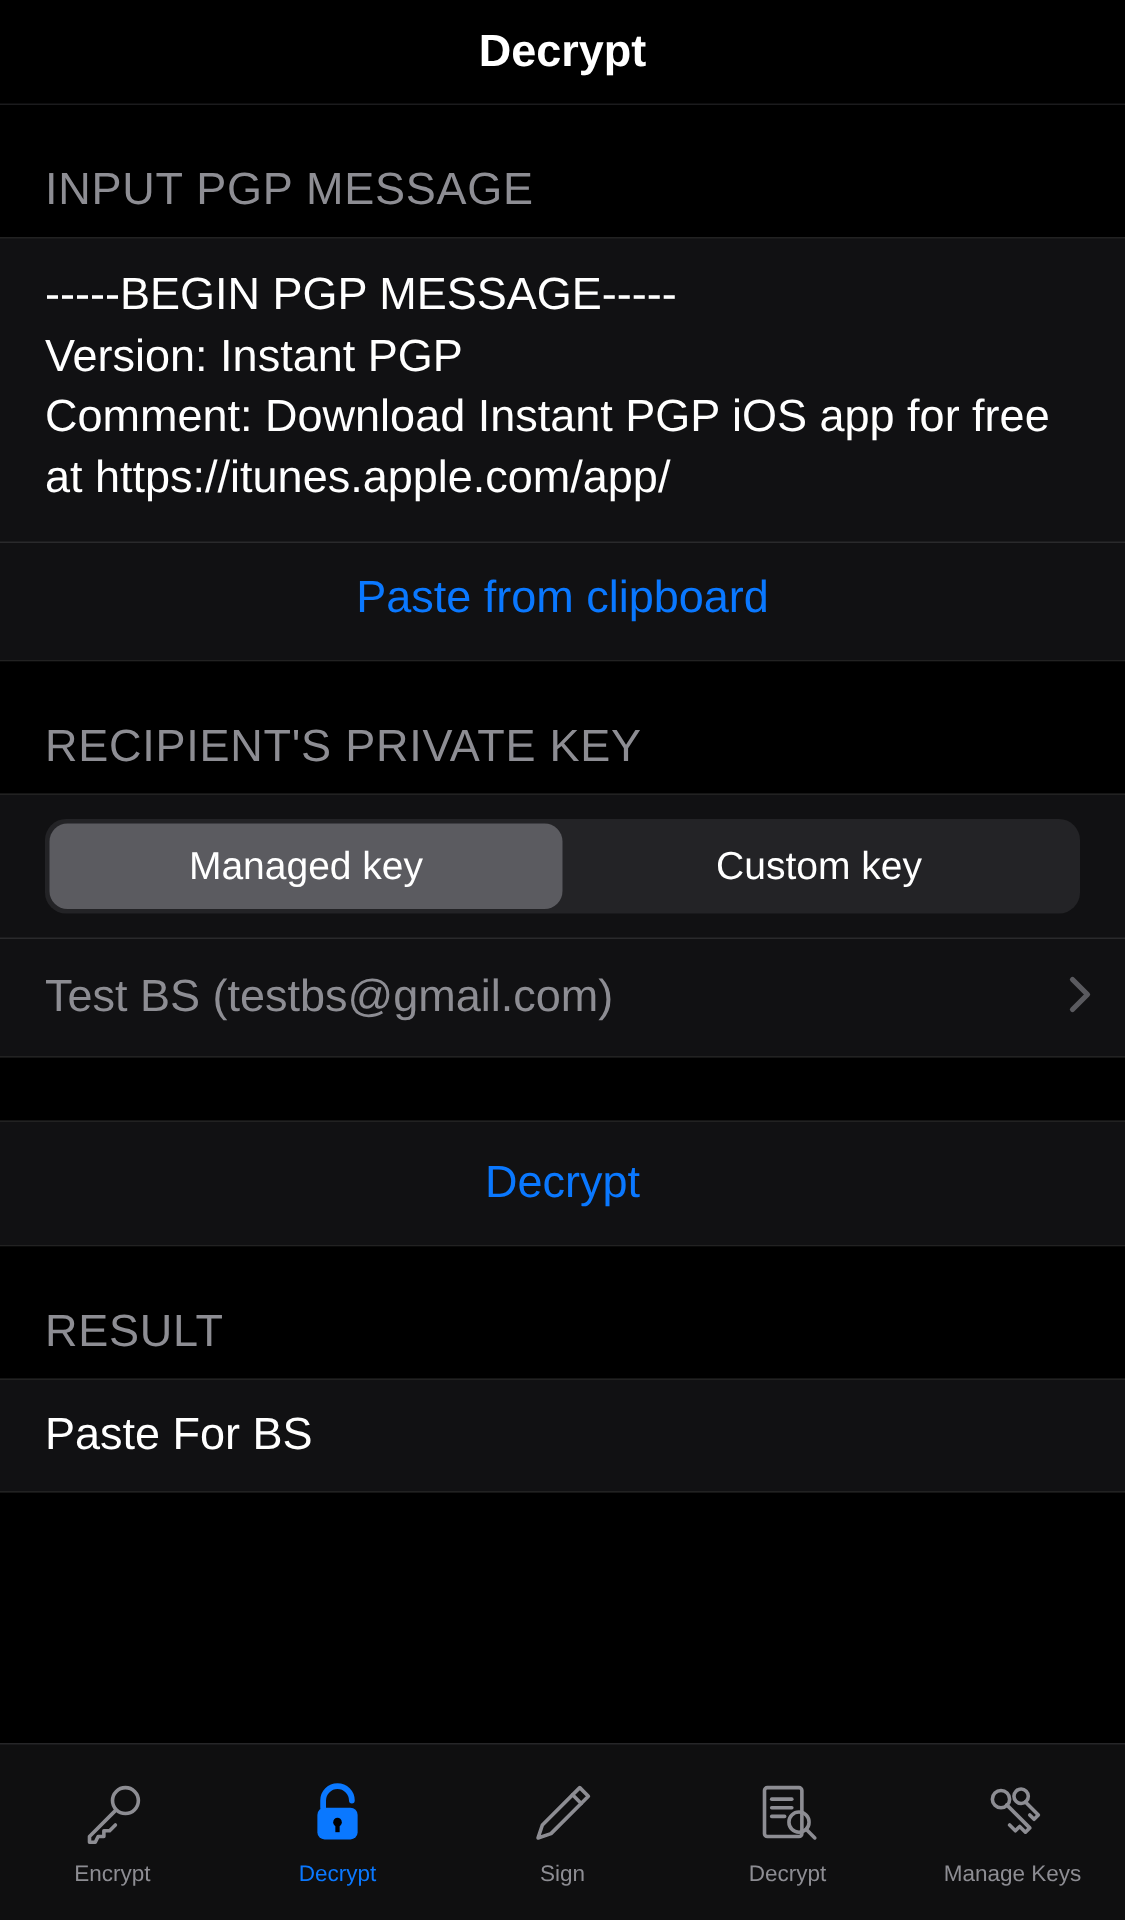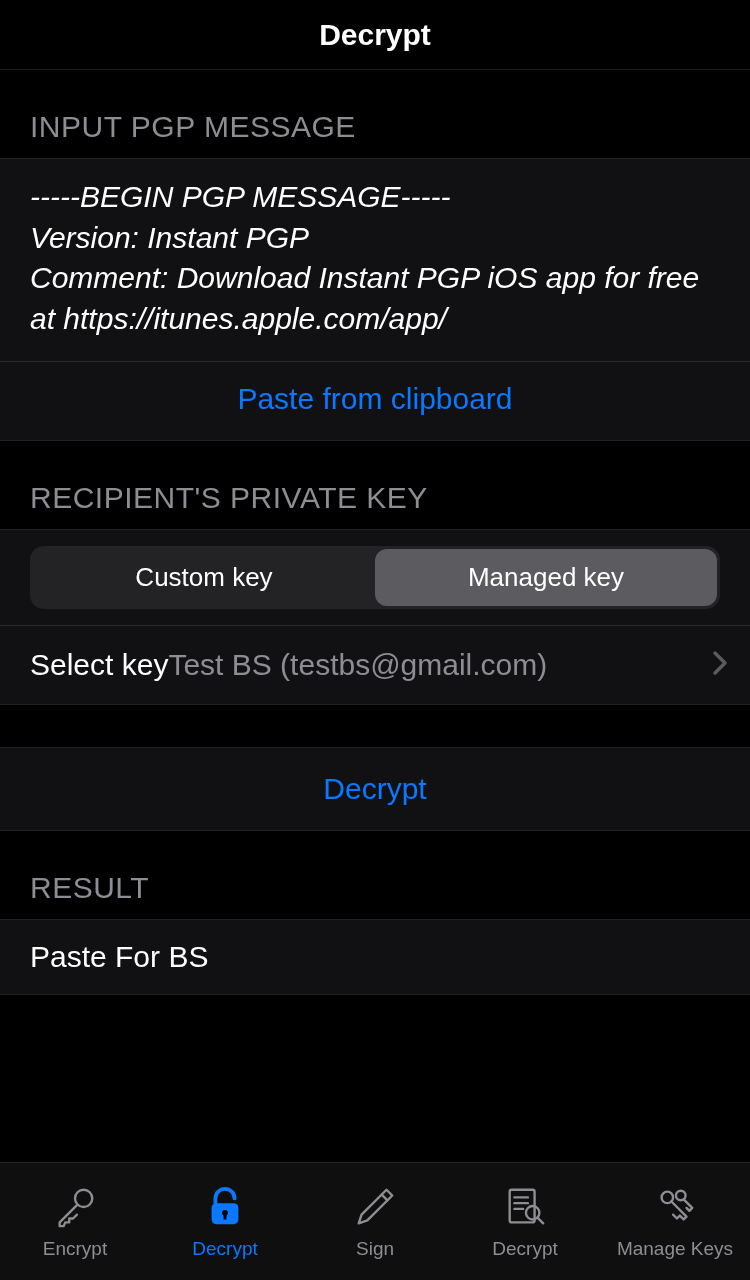--- a/index.html
+++ b/index.html
@@ -46,21 +46,20 @@
     border-top: 1px solid #222;
     border-bottom: 1px solid #222;
   }
   .pgp-text {
     padding: 18px 30px 22px 30px;
     font-size: 30px;
     line-height: 1.35;
     color: #fff;
     white-space: pre-wrap;
     border-bottom: 1px solid #2a2a2c;
-    font-style: italic;
   }
   .paste-row {
     text-align: center;
     padding: 20px 0 24px 0;
   }
   .link-blue {
     color: #0a78ff;
     font-size: 30px;
     text-align: center;
   }
@@ -127,21 +126,21 @@
     flex: 1;
     display: flex;
     flex-direction: column;
     align-items: center;
     justify-content: center;
     color: #8d8d93;
     cursor: pointer;
     gap: 4px;
   }
   .tab.active { color: #0a78ff; }
-  .tab-label { font-size: 19px; }
+  .tab-label { font-size: 15px; }
   .tab svg { width: 46px; height: 46px; }
 </style>
 </head>
 <body>
 
 <div class="screen">
 
   <div class="navbar">
     <div class="navbar-title">Decrypt</div>
   </div>
@@ -154,25 +153,24 @@
 Version: Instant PGP
 Comment: Download Instant PGP iOS app for free at https://itunes.apple.com/app/</div>
       <div class="paste-row">
         <span class="link-blue">Paste from clipboard</span>
       </div>
     </div>
 
     <div class="section-header">RECIPIENT'S PRIVATE KEY</div>
     <div class="card">
       <div class="segmented">
+        <div class="seg selected">Managed key</div>
         <div class="seg">Custom key</div>
-        <div class="seg selected">Managed key</div>
       </div>
       <div class="select-row">
-        <div class="select-label">Select key</div>
         <div class="select-value">Test BS (testbs@gmail.com)</div>
         <span class="chevron">
           <svg width="16" height="26" viewBox="0 0 16 26" fill="none" stroke="currentColor" stroke-width="3.5" stroke-linecap="round" stroke-linejoin="round">
               <polyline points="3,3 13,13 3,23"></polyline>
             </svg>
         </span>
       </div>
     </div>
 
     <div class="card action-card">

